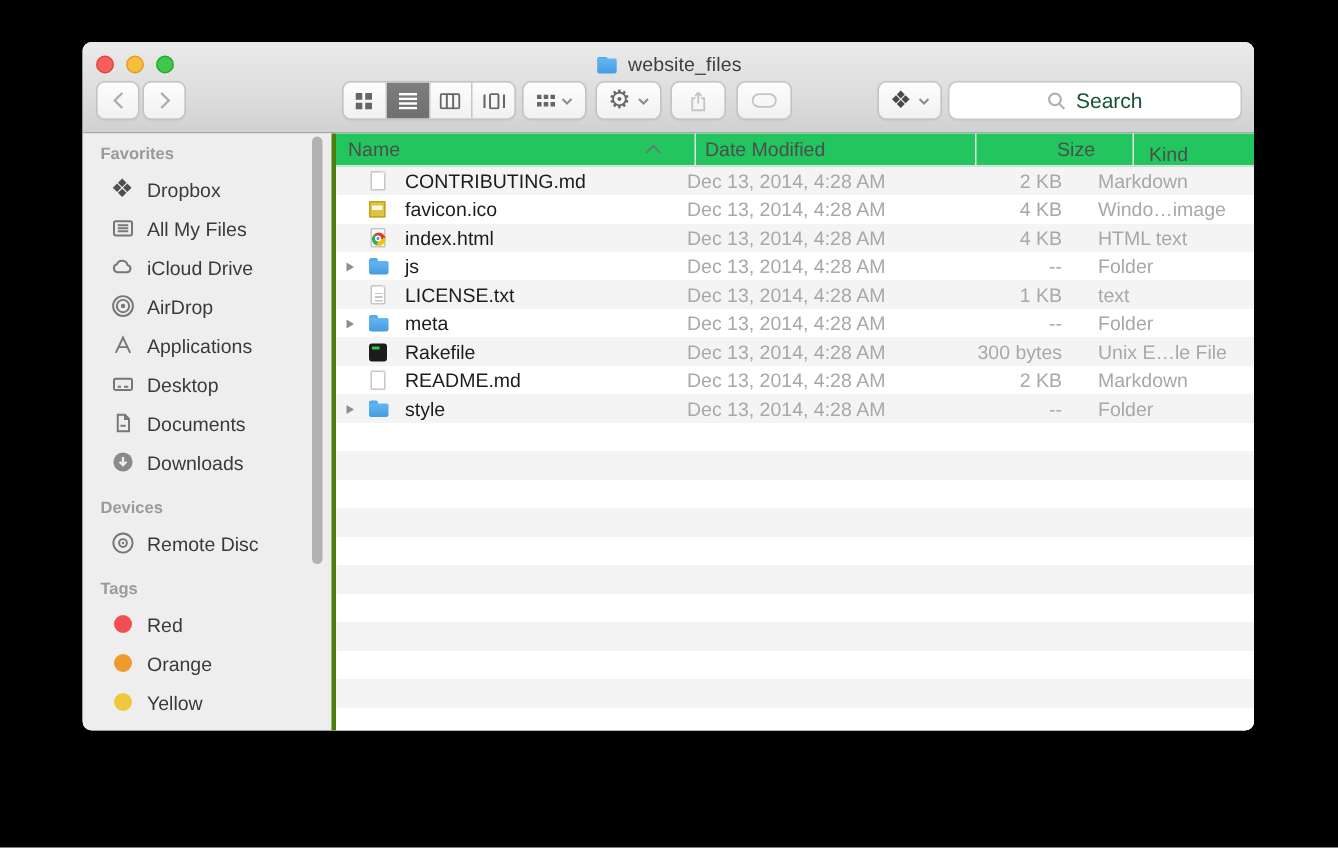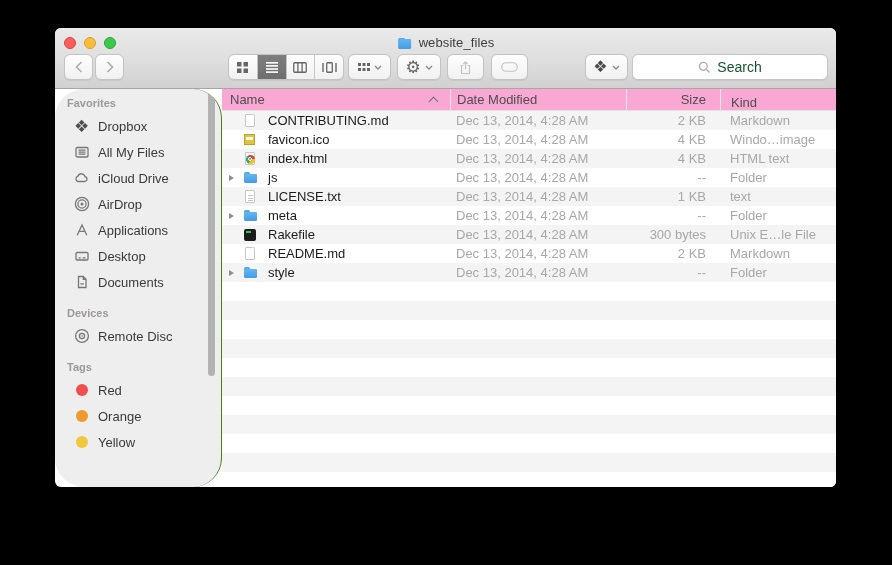--- a/index.html
+++ b/index.html
@@ -35,36 +35,36 @@
   .btn-tag{left:436px;width:37px;}
   .btn-dropbox{left:530px;width:43px;gap:4px;}
   .gear-glyph{font-family:"DejaVu Sans",sans-serif;font-size:17px;color:#676767;line-height:16px;}
   .dbx-glyph{font-family:"DejaVu Sans",sans-serif;font-size:16px;color:#4A4A4A;line-height:16px;}
   .search-field{left:577px;width:196px;background:#fff;border:1px solid #C6C6C6;border-radius:6px;
                 gap:6px;}
   .search-field .ph{font-size:14px;color:#14532d;}
 
   
   .wbody{display:flex;height:398px;}
-  .sidebar{width:166px;border-right:1px solid #4d7c0f;background:#EFEEEF;box-sizing:content-box;
-           position:relative;padding-top:4px;overflow:hidden;flex:0 0 166px;border-radius:29px;}
+  .sidebar{width:166px;border-right:3px solid #4d7c0f;background:#EFEEEF;box-sizing:content-box;
+           position:relative;padding-top:4px;overflow:hidden;flex:0 0 166px;}
   .sb-header{height:20px;line-height:20px;padding-left:12px;font-size:11px;font-weight:bold;
              color:#9B999B;}
   .sb-section + .sb-section .sb-header{margin-top:8px;}
   .sb-item{height:26px;display:flex;align-items:center;padding-left:18px;cursor:default;}
   .si-icon{width:17px;height:17px;margin-right:8px;display:flex;align-items:center;
            justify-content:center;flex:0 0 17px;}
   .sb-item .si-label{font-size:13px;color:#3A3A3A;}
   .tag-dot{width:12px;height:12px;border-radius:50%;}
   .sb-scroll{position:absolute;right:6px;top:2px;width:7px;height:285px;border-radius:4px;
              background:#B2B2B2;}
 
   .content{flex:1;position:relative;background:#fff;}
-  .list-header{height:21px;border-bottom:1px solid #E2E2E2;display:flex;background:#f9a8d4;
-               position:relative;z-index:2;}
+  .list-header{height:21px;border-bottom:1px solid #E2E2E2;display:flex;background:#22c55e;
+               position:relative;z-index:2;gap:11px;}
   .hcell{box-sizing:border-box;font-size:13px;color:#4E4E4E;display:flex;align-items:center;
          position:relative;}
   .hcell + .hcell{border-left:1px solid #E6E6E6;}
   .h-name{width:228px;padding-left:8px;}
   .h-date{width:176px;padding-left:6px;}
   .h-size{width:94px;justify-content:flex-end;padding-right:14px;}
   .h-kind{width:116px;padding-left:10px;align-items:flex-end;}
   .sort-up{position:absolute;right:13px;top:9px;width:6px;height:6px;border-left:1.6px solid #6F6F6F;
            border-top:1.6px solid #6F6F6F;transform:rotate(45deg);}
 
@@ -279,20 +279,29 @@
             <div class="sb-item">
               <span class="si-icon">
                 <svg width="16" height="16" viewBox="0 0 16 16">
                   <path d="M4.5 2.5h4.8L12 5.3v8.2H4.5z" stroke="#777" stroke-width="1.3" fill="none"></path>
                   <path d="M9.3 2.5v2.8H12" stroke="#777" stroke-width="1.3" fill="none"></path>
                   <path d="M6.3 9.8h3.5" stroke="#777" stroke-width="1.3" fill="none"></path>
                 </svg>
               </span>
               <span class="si-label">Documents</span>
             </div>
+            <div class="sb-item">
+              <span class="si-icon">
+                <svg width="16" height="16" viewBox="0 0 16 16">
+                  <circle cx="8" cy="8" r="6.4" fill="#8A8A8A"></circle>
+                  <path d="M8 4.6v5.2M5.7 7.8 8 10.1l2.3-2.3" stroke="#EFEEEF" stroke-width="1.5" fill="none"></path>
+                </svg>
+              </span>
+              <span class="si-label">Downloads</span>
+            </div>
           </div>
           <div class="sb-section">
             <div class="sb-header">Devices</div>
             <div class="sb-item">
               <span class="si-icon">
                 <svg width="16" height="16" viewBox="0 0 16 16">
                   <circle cx="8" cy="8" r="6.4" stroke="#777" stroke-width="1.3" fill="none"></circle>
                   <circle cx="8" cy="8" r="2.6" stroke="#777" stroke-width="1.3" fill="none"></circle>
                   <circle cx="8" cy="8" r=".8" fill="#777"></circle>
                 </svg>

